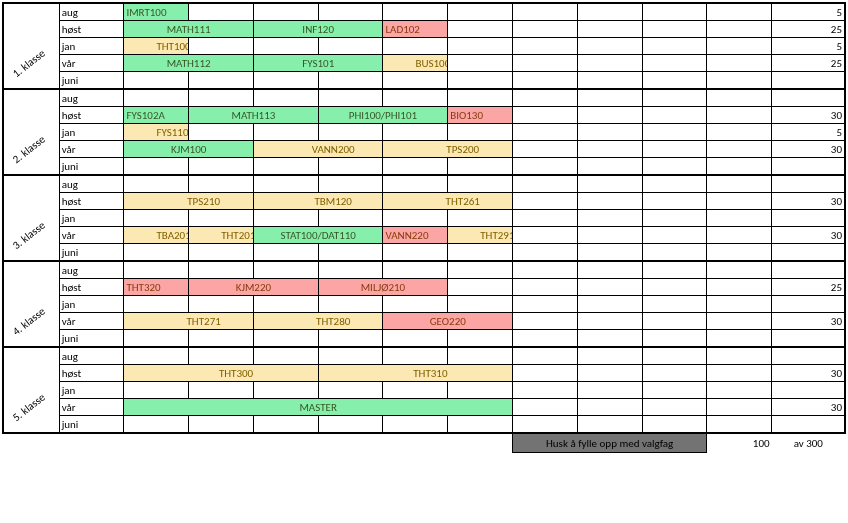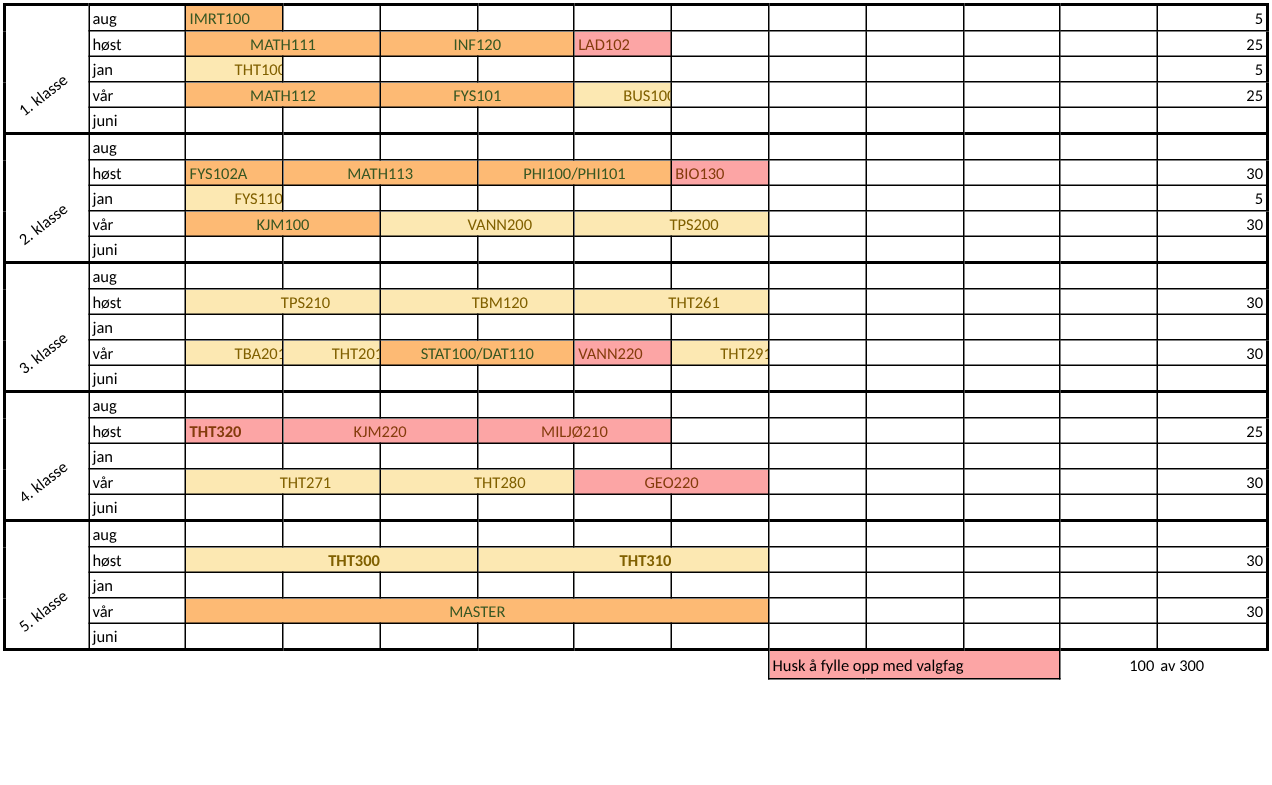--- a/index.html
+++ b/index.html
@@ -33,37 +33,37 @@
     transform-origin: center;
     display: inline-block;
     position: absolute;
     left: 6px;
     bottom: 18px;
     font-size: 11px;
   }
   .sem { width: 60px; }
   .c { width: 60px; }
   .num { width: 68px; text-align: right; }
-  .g { background: #fdba74; }
+  .g { background: #86efac; }
   .o { background: #fce8b2; padding-left: 32px; }
   .p { background: #fca5a5; }
   .gtxt { color: #385723; }
   .otxt { color: #806000; }
   .ptxt { color: #843c0c; }
-  .b { font-weight: bold; }
+  .b { font-weight: normal; }
   .ctr { text-align: center; margin-top: 32px; }
   .tb { border-top: 2px solid #000; }
   .lb { border-left: 2px solid #000; }
   .rb { border-right: 2px solid #000; }
   .bb { border-bottom: 2px solid #000; }
   .footer-row td { border: none; height: 18px; }
   .foot-note {
-    background: #fca5a5;
+    background: #737373;
     border: 1px solid #000 !important;
-    text-align: left;
+    text-align: center;
   }
 </style>
 </head>
 <body>
 
 <table>
 <colgroup>
   <col class="klasse">
       <col class="sem">
   <col class="c">
@@ -427,17 +427,17 @@
   <td></td>
         <td></td>
         <td></td>
         <td></td>
         <td></td>
         <td></td>
         <td></td>
         <td></td>
   <td colspan="3" class="foot-note">Husk å fylle opp med valgfag</td>
   <td style="text-align:right;">100</td>
-  <td style="text-align:left;">av 300</td>
+  <td style="text-align:center;">av 300</td>
 </tr>
 
 </tbody>
   </table>
 
 </body></html>

